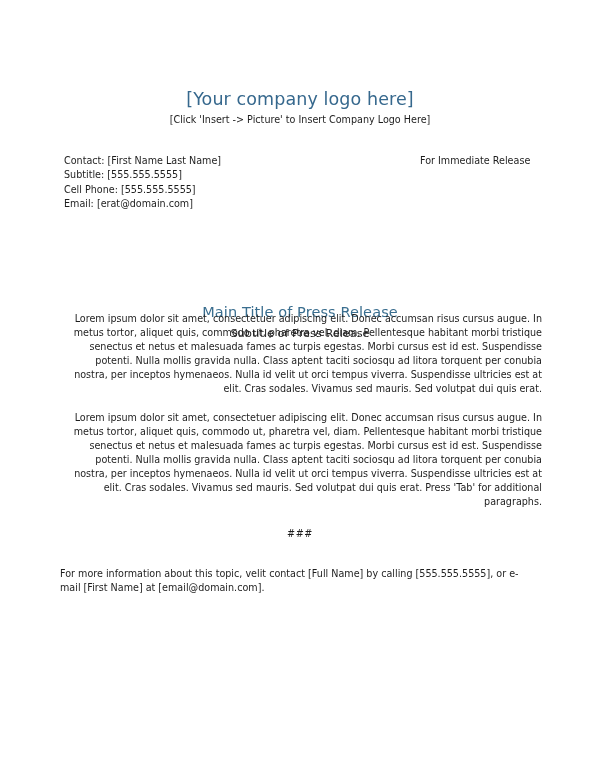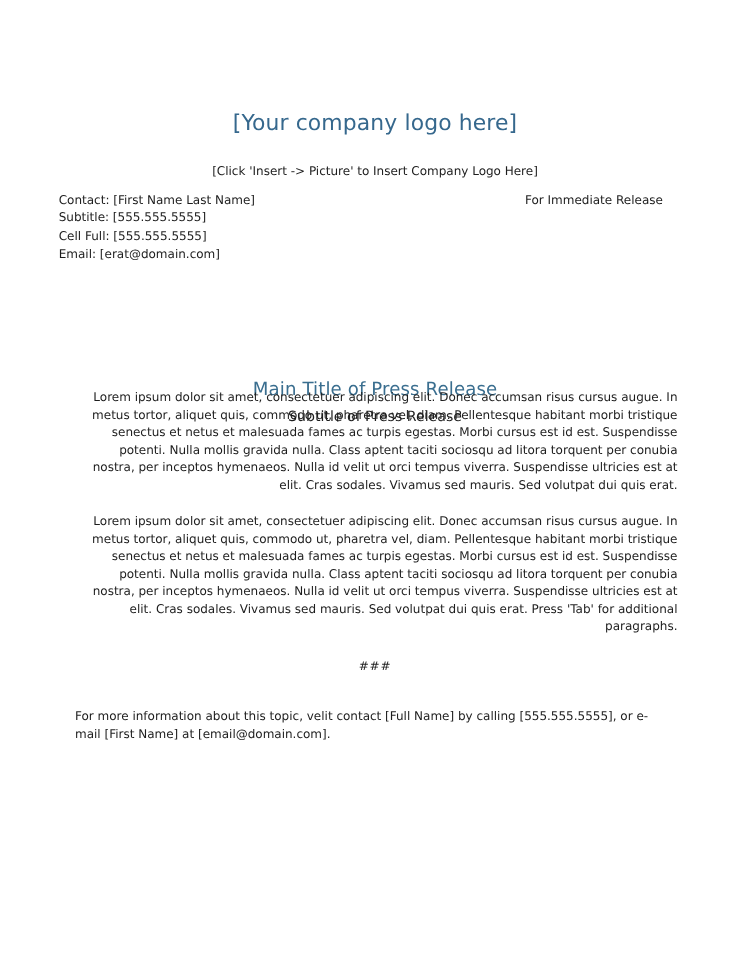--- a/index.html
+++ b/index.html
@@ -32,28 +32,28 @@
     font-size: 17.5px;
     color: #36688d;
     letter-spacing: 0.1px;
     line-height: 22px;
     white-space: nowrap;
   }
   .logo-instruction {
     font-size: 9.6px;
     color: #1d1d1d;
     line-height: 14px;
-    margin-top: 21px;
+    margin-top: 3px;
     white-space: nowrap;
   }
 
   
   .contact-block {
     position: absolute;
-    left: 47px;
+    left: 64px;
     top: 154px;
     font-size: 9.6px;
     color: #1d1d1d;
     line-height: 14.4px;
   }
   .contact-line {
     white-space: nowrap;
   }
   .release-note {
     position: absolute;
@@ -132,21 +132,21 @@
 <div class="page">
 
   <div class="logo-block">
     <div class="logo-title">[Your company logo here]</div>
     <div class="logo-instruction">[Click 'Insert -&gt; Picture' to Insert Company Logo Here]</div>
   </div>
 
   <div class="contact-block">
     <div class="contact-line">Contact:  [First Name Last Name]</div>
     <div class="contact-line">Subtitle:  [555.555.5555]</div>
-    <div class="contact-line">Cell Full:  [555.555.5555]</div>
+    <div class="contact-line">Cell Phone:  [555.555.5555]</div>
     <div class="contact-line">Email:  [erat@domain.com]</div>
   </div>
 
   <div class="release-note">For Immediate Release</div>
 
   <div class="title-block">
     <div class="main-title">Main Title of Press Release</div>
     <div class="subtitle">Subtitle of Press Release</div>
   </div>
 

